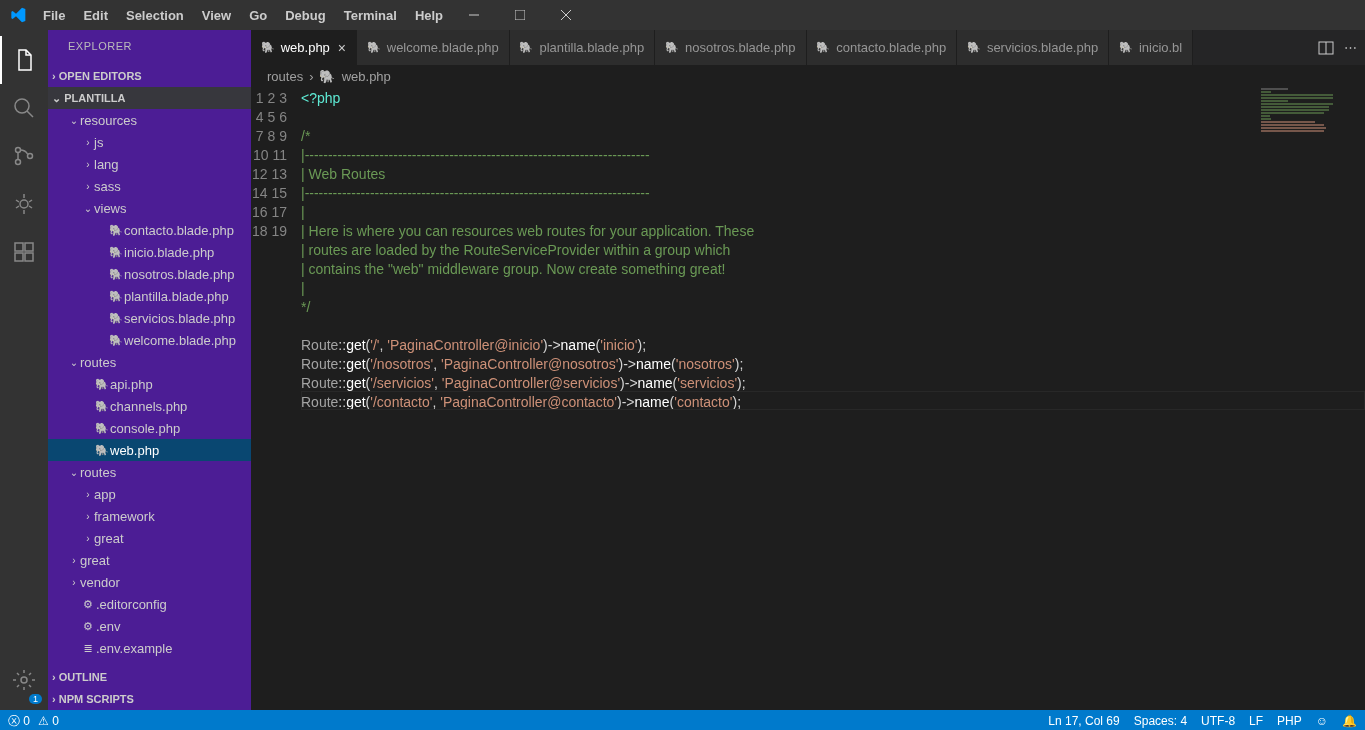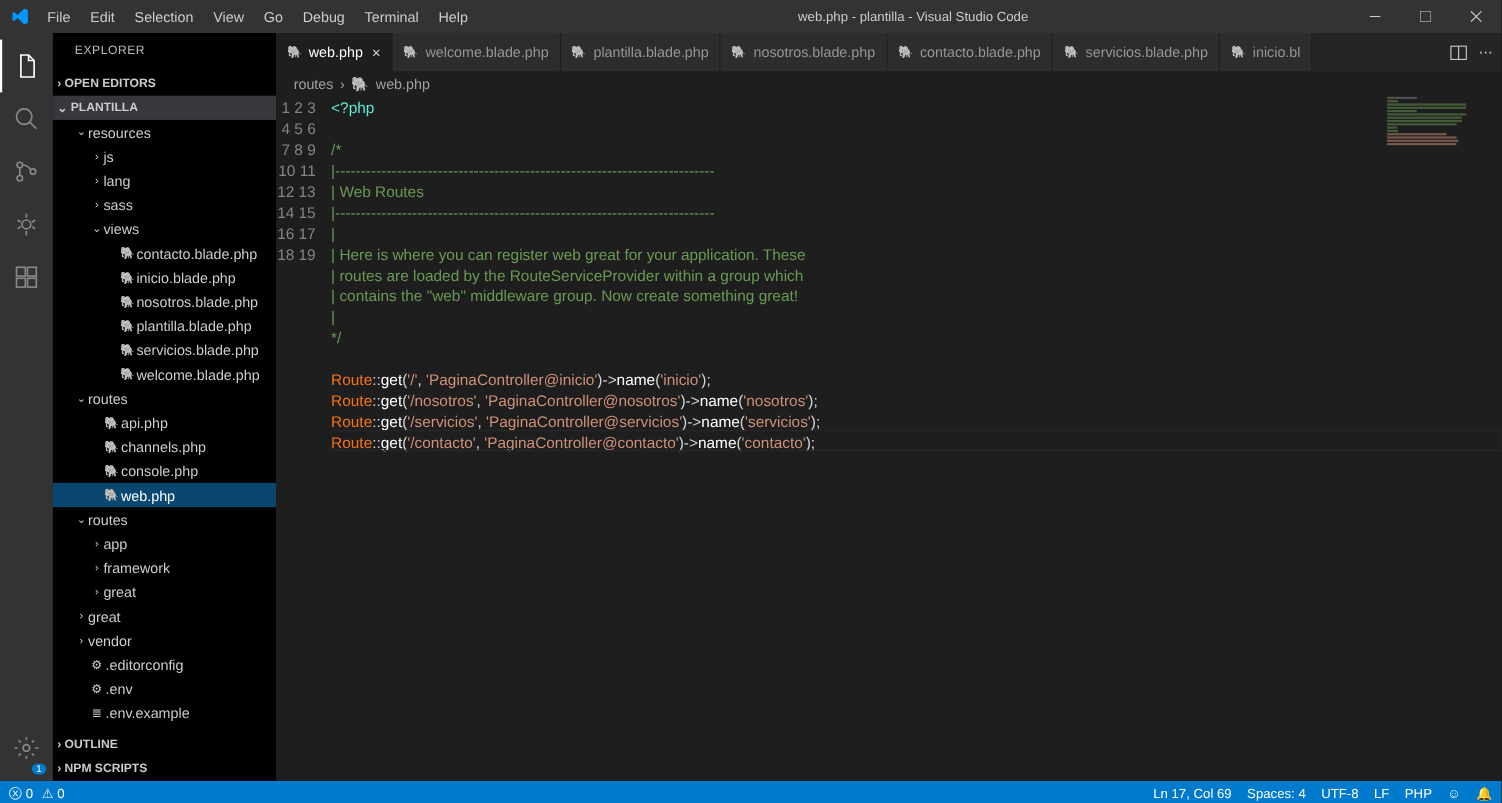--- a/index.html
+++ b/index.html
@@ -1,29 +1,29 @@
 <!DOCTYPE html>
 <html><head>
 <meta charset="utf-8">
 <style>
 * { margin:0; padding:0; box-sizing:border-box; font-family:"Segoe UI",Arial,sans-serif; }
 body { width:1365px; height:730px; background:#1e1e1e; color:#ccc; font-size:13px; overflow:hidden; position:relative; }
 .titlebar { height:30px; background:#333333; display:flex; align-items:center; color:#ccc; }
 .titlebar .logo { width:35px; display:flex; justify-content:center; align-items:center; }
-.titlebar .menu { display:flex; gap:2px; }
+.titlebar .menu { display:flex; gap:2px;font-weight:bold; }
 .titlebar .menu div { padding:4px 8px; cursor:pointer; }
 .titlebar .title { flex:1; text-align:center; color:#ccc; font-size:12px; }
 .titlebar .winctrl { display:flex; }
 .titlebar .winctrl div { width:46px; height:30px; display:flex; justify-content:center; align-items:center; cursor:pointer; }
 .main { display:flex; height:680px; }
 .activitybar { width:48px; background:#333333; display:flex; flex-direction:column; align-items:center; padding-top:6px; position:relative; }
 .activitybar .ab-item { width:48px; height:48px; display:flex; justify-content:center; align-items:center; color:#888; cursor:pointer; }
 .activitybar .ab-item.active { color:#fff; border-left:2px solid #fff; }
 .activitybar .ab-bottom { position:absolute; bottom:8px; }
-.sidebar { width:203px; background:#000000; display:flex; flex-direction:column; }
+.sidebar { width:203px; background:#4c1d95; display:flex; flex-direction:column; }
 .sidebar .hdr { height:35px; padding:10px 16px 0 20px; color:#bbb; font-size:11px; letter-spacing:.5px; }
 .sidebar .sec-title { display:flex; align-items:center; height:22px; padding-left:4px; font-weight:700; font-size:11px; color:#ccc; cursor:pointer; }
 .sidebar .sec-title.project { background:#37373d; }
 .tree { flex:1; overflow:auto; font-size:13px; color:#ccc; }
 .tree .row { display:flex; align-items:center; height:22px; cursor:pointer; white-space:nowrap; }
 .tree .row.active { background:#094771; color:#fff; }
 .tree .chev { width:12px; display:inline-block; text-align:center; color:#ccc; font-size:10px; }
 .tree .icon { width:16px; display:inline-flex; justify-content:center; color:#a074c4; font-size:11px; }.indent1{padding-left:20px}.indent2{padding-left:34px}.indent3{padding-left:48px}
 .editor { flex:1; display:flex; flex-direction:column; background:#1e1e1e; position:relative; }
 .tabbar { height:35px; background:#252526; display:flex; align-items:stretch; overflow:hidden; }
@@ -31,21 +31,21 @@
 .tab.active { background:#1e1e1e; color:#fff; }
 .tab .ti { color:#a074c4; margin-right:6px; font-size:11px; }
 .tab .cx { margin-left:8px; font-size:14px; color:#ccc; }
 .tabactions { display:flex; align-items:center; padding:0 8px; gap:10px; color:#ccc; margin-left:auto; background:#252526; }
 .breadcrumb { height:22px; display:flex; align-items:center; padding-left:16px; font-size:13px; color:#a0a0a0; gap:6px; }
 .breadcrumb .bi { color:#a074c4; }
 .codearea { flex:1; display:flex; font-family:Consolas,"Courier New",monospace; font-size:14px; line-height:19px; position:relative; }
 .gutter { width:50px; text-align:right; color:#858585; padding-right:14px; padding-top:2px; user-select:none; }
 .code { flex:1; padding-top:2px; white-space:pre; color:#d4d4d4; position:relative; }
 .code .hl-line { position:absolute; left:0; right:0; height:19px; border:1px solid #282828; }
-.c-tag{color:#5eead4}.c-com{color:#6a9955}.c-type{color:#f97316}.c-punc{color:#d4d4d4}.c-fn{color:#ffffff}.c-str{color:#ce9178}
+.c-tag{color:#5eead4}.c-com{color:#6a9955}.c-type{color:#a3a3a3}.c-punc{color:#d4d4d4}.c-fn{color:#ffffff}.c-str{color:#ce9178}
 .minimap { position:absolute; right:14px; top:57px; width:90px; height:60px; opacity:.5; }
 .minimap div { height:2px; margin:1px 0; background:#6a9955; }
 .statusbar { height:22px; background:#007acc; color:#fff; display:flex; align-items:center; font-size:12px; padding:0 8px; }
 .statusbar .sb-l { display:flex; gap:8px; align-items:center; }
 .statusbar .sb-r { margin-left:auto; display:flex; gap:14px; align-items:center; }
 svg { display:block; }
 .badge { position:absolute; bottom:0; right:6px; background:#007acc; color:#fff; border-radius:8px; font-size:9px; padding:0 4px; }
 </style>
 </head>
 <body>
@@ -59,21 +59,20 @@
   <div class="menu" id="menubar">
       <div>File</div>
       <div>Edit</div>
       <div>Selection</div>
       <div>View</div>
       <div>Go</div>
       <div>Debug</div>
       <div>Terminal</div>
       <div>Help</div>
     </div>
-  <div class="title">web.php - plantilla - Visual Studio Code</div>
   <div class="winctrl">
     <div>
         <svg width="10" height="10">
           <line x1="0" y1="5" x2="10" y2="5" stroke="#ccc"></line>
         </svg>
       </div>
     <div>
         <svg width="10" height="10">
           <rect x="0" y="0" width="10" height="10" fill="none" stroke="#ccc"></rect>
         </svg>
@@ -329,21 +328,21 @@
 18
 19
 </div>
       <div class="code" id="code"><div class="hl-line" style="top:304px"></div><span class="c-tag">&lt;?php</span>
 
 <span class="c-com">/*</span>
 <span class="c-com">|--------------------------------------------------------------------------</span>
 <span class="c-com">| Web Routes</span>
 <span class="c-com">|--------------------------------------------------------------------------</span>
 <span class="c-com">|</span>
-<span class="c-com">| Here is where you can register web great for your application. These</span>
+<span class="c-com">| Here is where you can resources web routes for your application. These</span>
 <span class="c-com">| routes are loaded by the RouteServiceProvider within a group which</span>
 <span class="c-com">| contains the "web" middleware group. Now create something great!</span>
 <span class="c-com">|</span>
 <span class="c-com">*/</span>
 
 <span class="c-type">Route</span><span class="c-punc">::</span><span class="c-fn">get</span><span class="c-punc">(</span><span class="c-str">'/'</span><span class="c-punc">, </span><span class="c-str">'PaginaController@inicio'</span><span class="c-punc">)-&gt;</span><span class="c-fn">name</span><span class="c-punc">(</span><span class="c-str">'inicio'</span><span class="c-punc">);</span>
 <span class="c-type">Route</span><span class="c-punc">::</span><span class="c-fn">get</span><span class="c-punc">(</span><span class="c-str">'/nosotros'</span><span class="c-punc">, </span><span class="c-str">'PaginaController@nosotros'</span><span class="c-punc">)-&gt;</span><span class="c-fn">name</span><span class="c-punc">(</span><span class="c-str">'nosotros'</span><span class="c-punc">);</span>
 <span class="c-type">Route</span><span class="c-punc">::</span><span class="c-fn">get</span><span class="c-punc">(</span><span class="c-str">'/servicios'</span><span class="c-punc">, </span><span class="c-str">'PaginaController@servicios'</span><span class="c-punc">)-&gt;</span><span class="c-fn">name</span><span class="c-punc">(</span><span class="c-str">'servicios'</span><span class="c-punc">);</span>
 <span class="c-type">Route</span><span class="c-punc">::</span><span class="c-fn">get</span><span class="c-punc">(</span><span class="c-str">'/contacto'</span><span class="c-punc">, </span><span class="c-str">'PaginaController@contacto'</span><span class="c-punc">)-&gt;</span><span class="c-fn">name</span><span class="c-punc">(</span><span class="c-str">'contacto'</span><span class="c-punc">);</span>
 </div>

